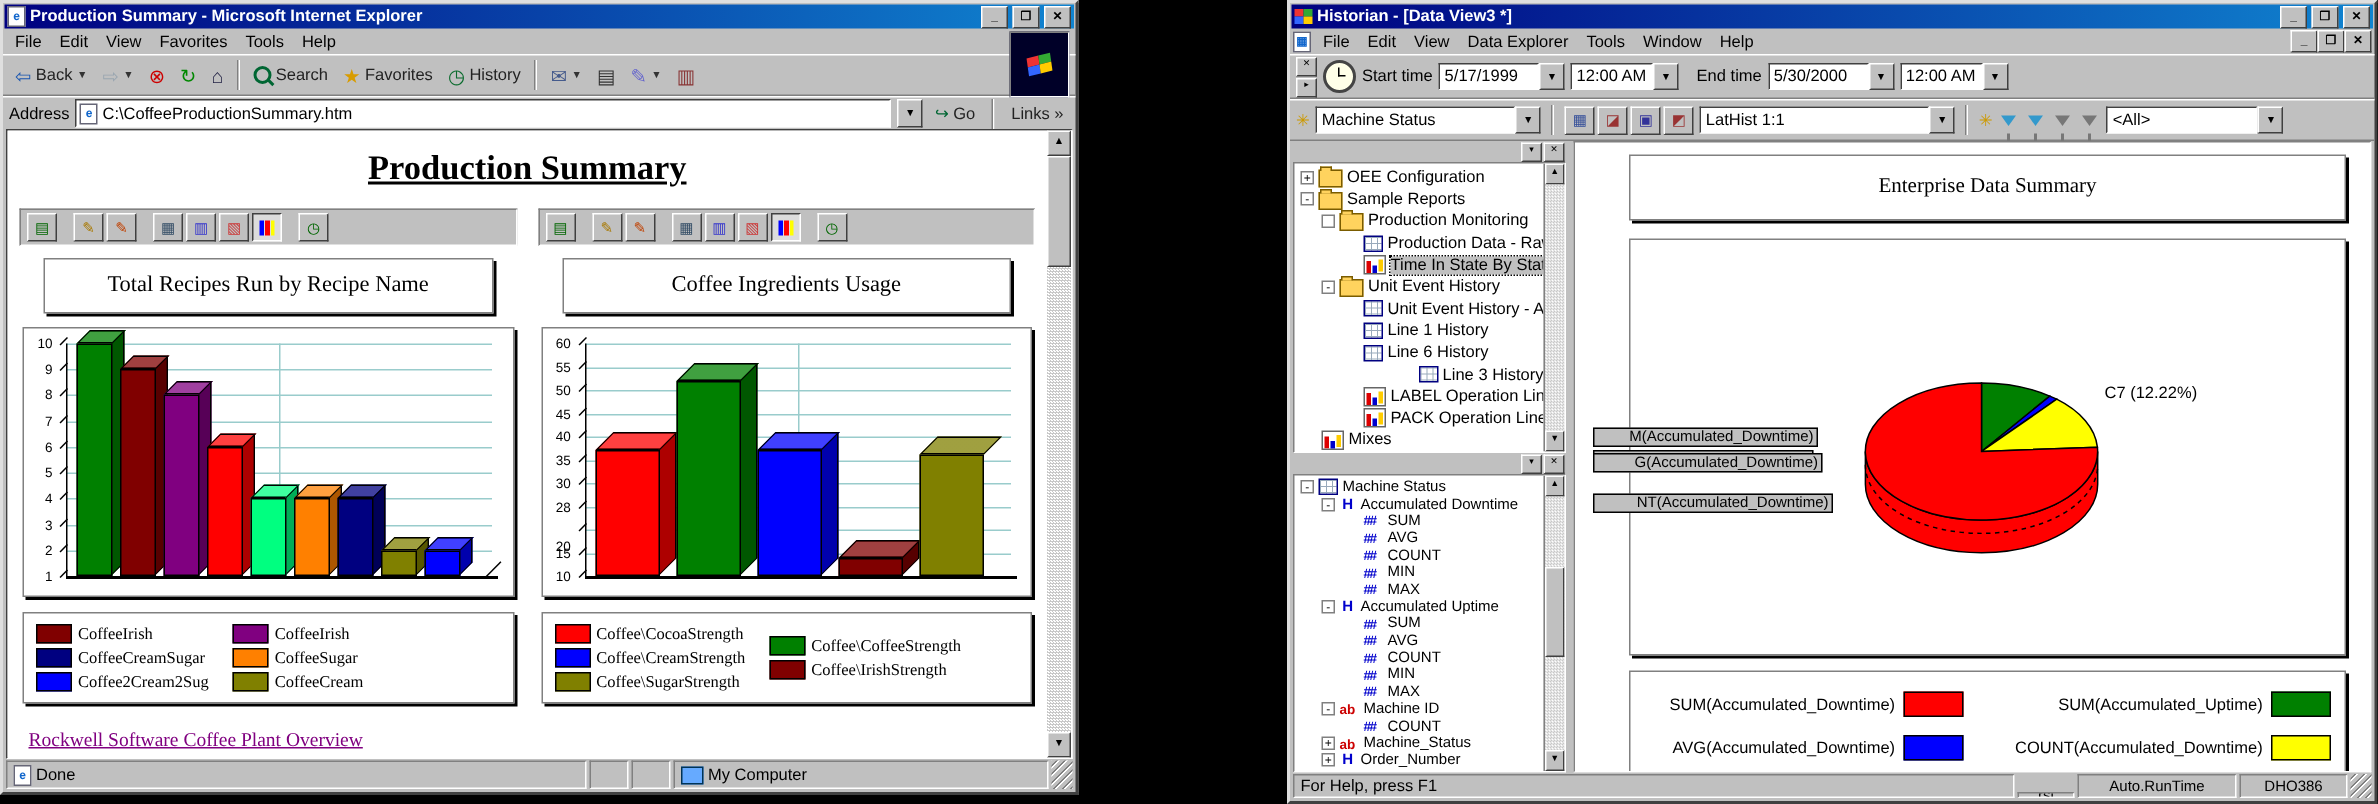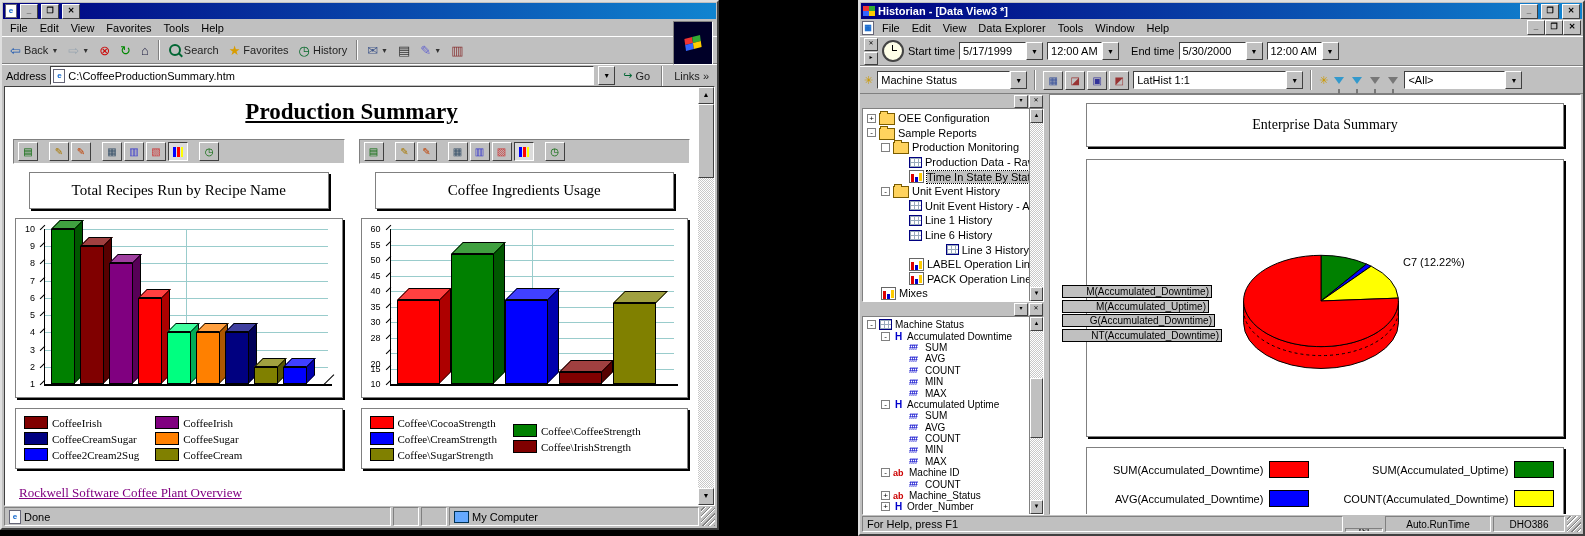--- a/index.html
+++ b/index.html
@@ -112,20 +112,21 @@
   .i-comp{width:13px;height:10px;border:1px solid #035;background:#6af;flex:none;}
 </style>
 </head>
 <body>
 
 <div class="stage">
 
   <div class="win win-ie">
     <div class="titlebar">
       <span class="doc-ico">e</span>
+      <span class="ttl">Production Summary - Microsoft Internet Explorer</span>
       <span class="tb-btn">_</span>
       <span class="tb-btn">❐</span>
       <span class="tb-btn">✕</span>
     </div>
     <div class="menubar" id="ie-menubar">
         <span class="menu-item">File</span>
         <span class="menu-item">Edit</span>
         <span class="menu-item">View</span>
         <span class="menu-item">Favorites</span>
         <span class="menu-item">Tools</span>
@@ -783,21 +784,21 @@
               <span class="lbl">AVG(Accumulated_Downtime)</span>
               <span class="hlswatch" style="background: rgb(0, 0, 255);"></span>
             </div>
             <div class="hlentry">
               <span class="lbl">COUNT(Accumulated_Downtime)</span>
               <span class="hlswatch" style="background: rgb(255, 255, 0);"></span>
             </div>
           </div>
       <div class="overlay-label" style="left: 12px; top: 190px; width: 150px;">M(Accumulated_Downtime)</div>
           <div class="overlay-label" style="left: 12px; top: 204.5px; width: 147px;">M(Accumulated_Uptime)</div>
-          <div class="overlay-label" style="left: 12px; top: 219px; width: 153px;">G(Accumulated_Downtime)</div>
+          <div class="overlay-label" style="left: 12px; top: 207px; width: 153px;">G(Accumulated_Downtime)</div>
           <div class="overlay-label" style="left: 12px; top: 233.5px; width: 160px;">NT(Accumulated_Downtime)</div>
         </div>
     </div>
     <div class="statusbar" style="height:16px;">
       <span class="pane" style="flex:1;">
           <span>For Help, press F1</span>
         </span>
       <span class="pane" style="width:28px;justify-content:center;margin-top:12px;" id="hpane0">
           <span style="font-size: 10px;">rsi</span>
         </span>

